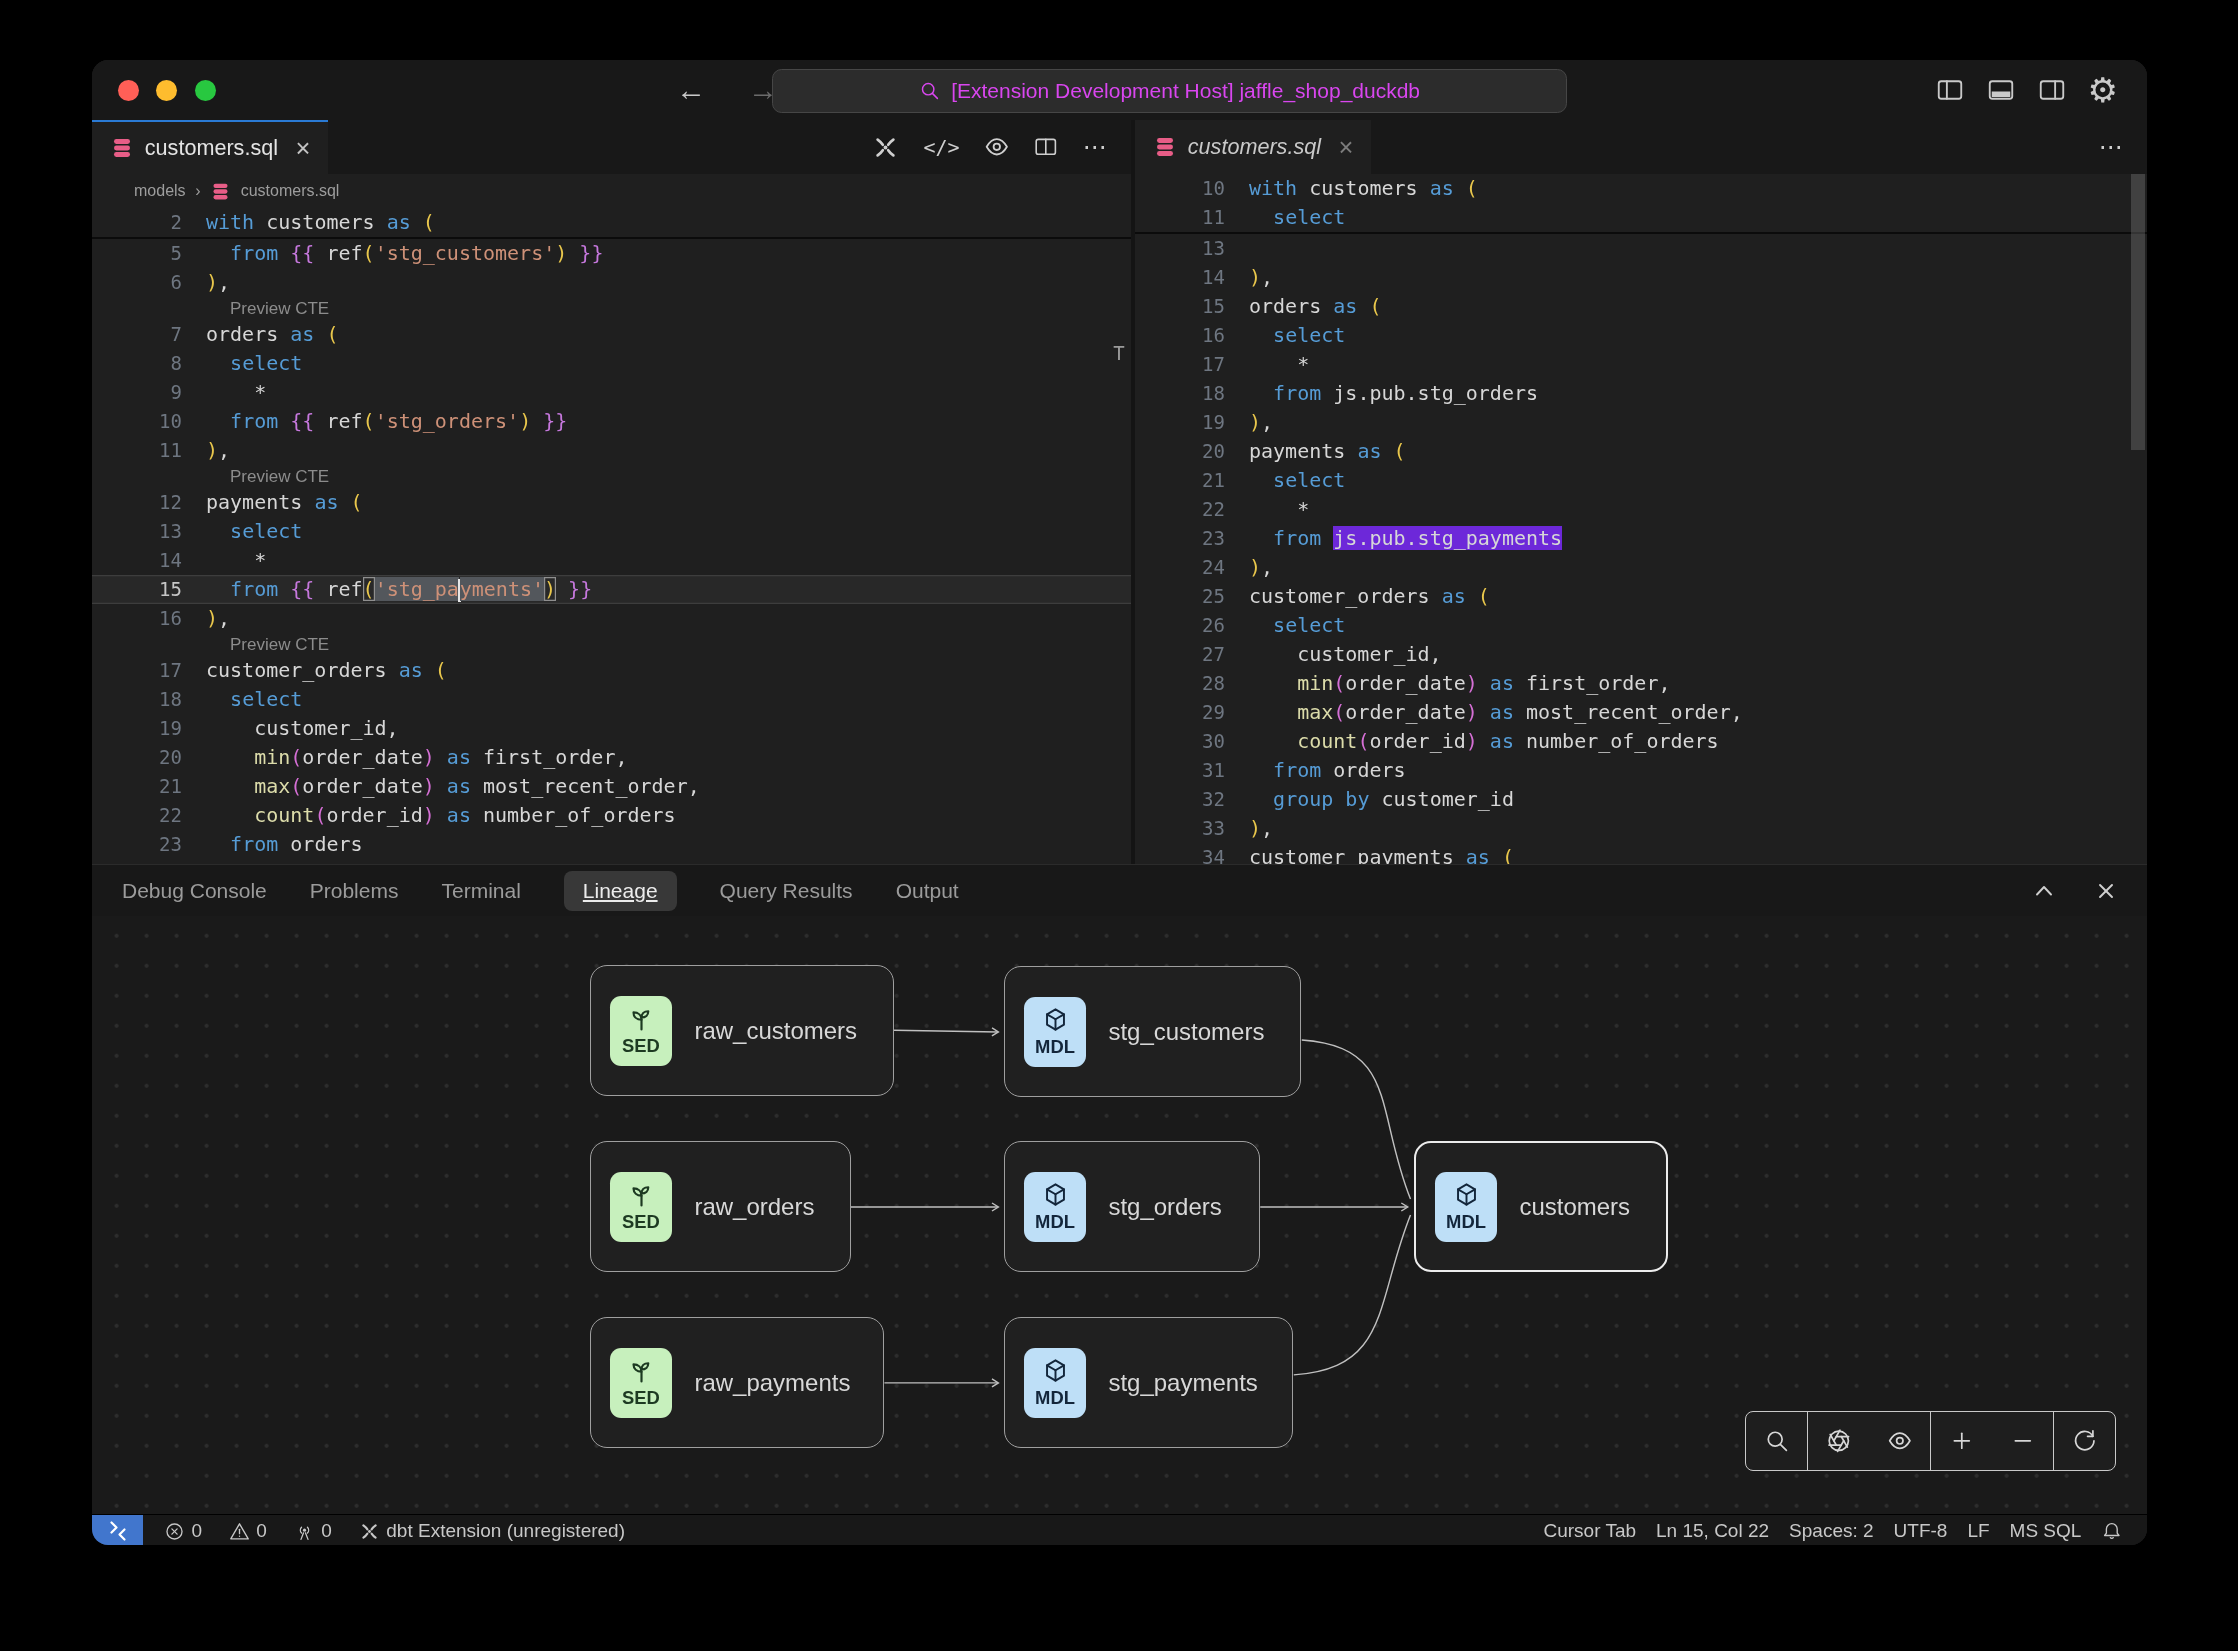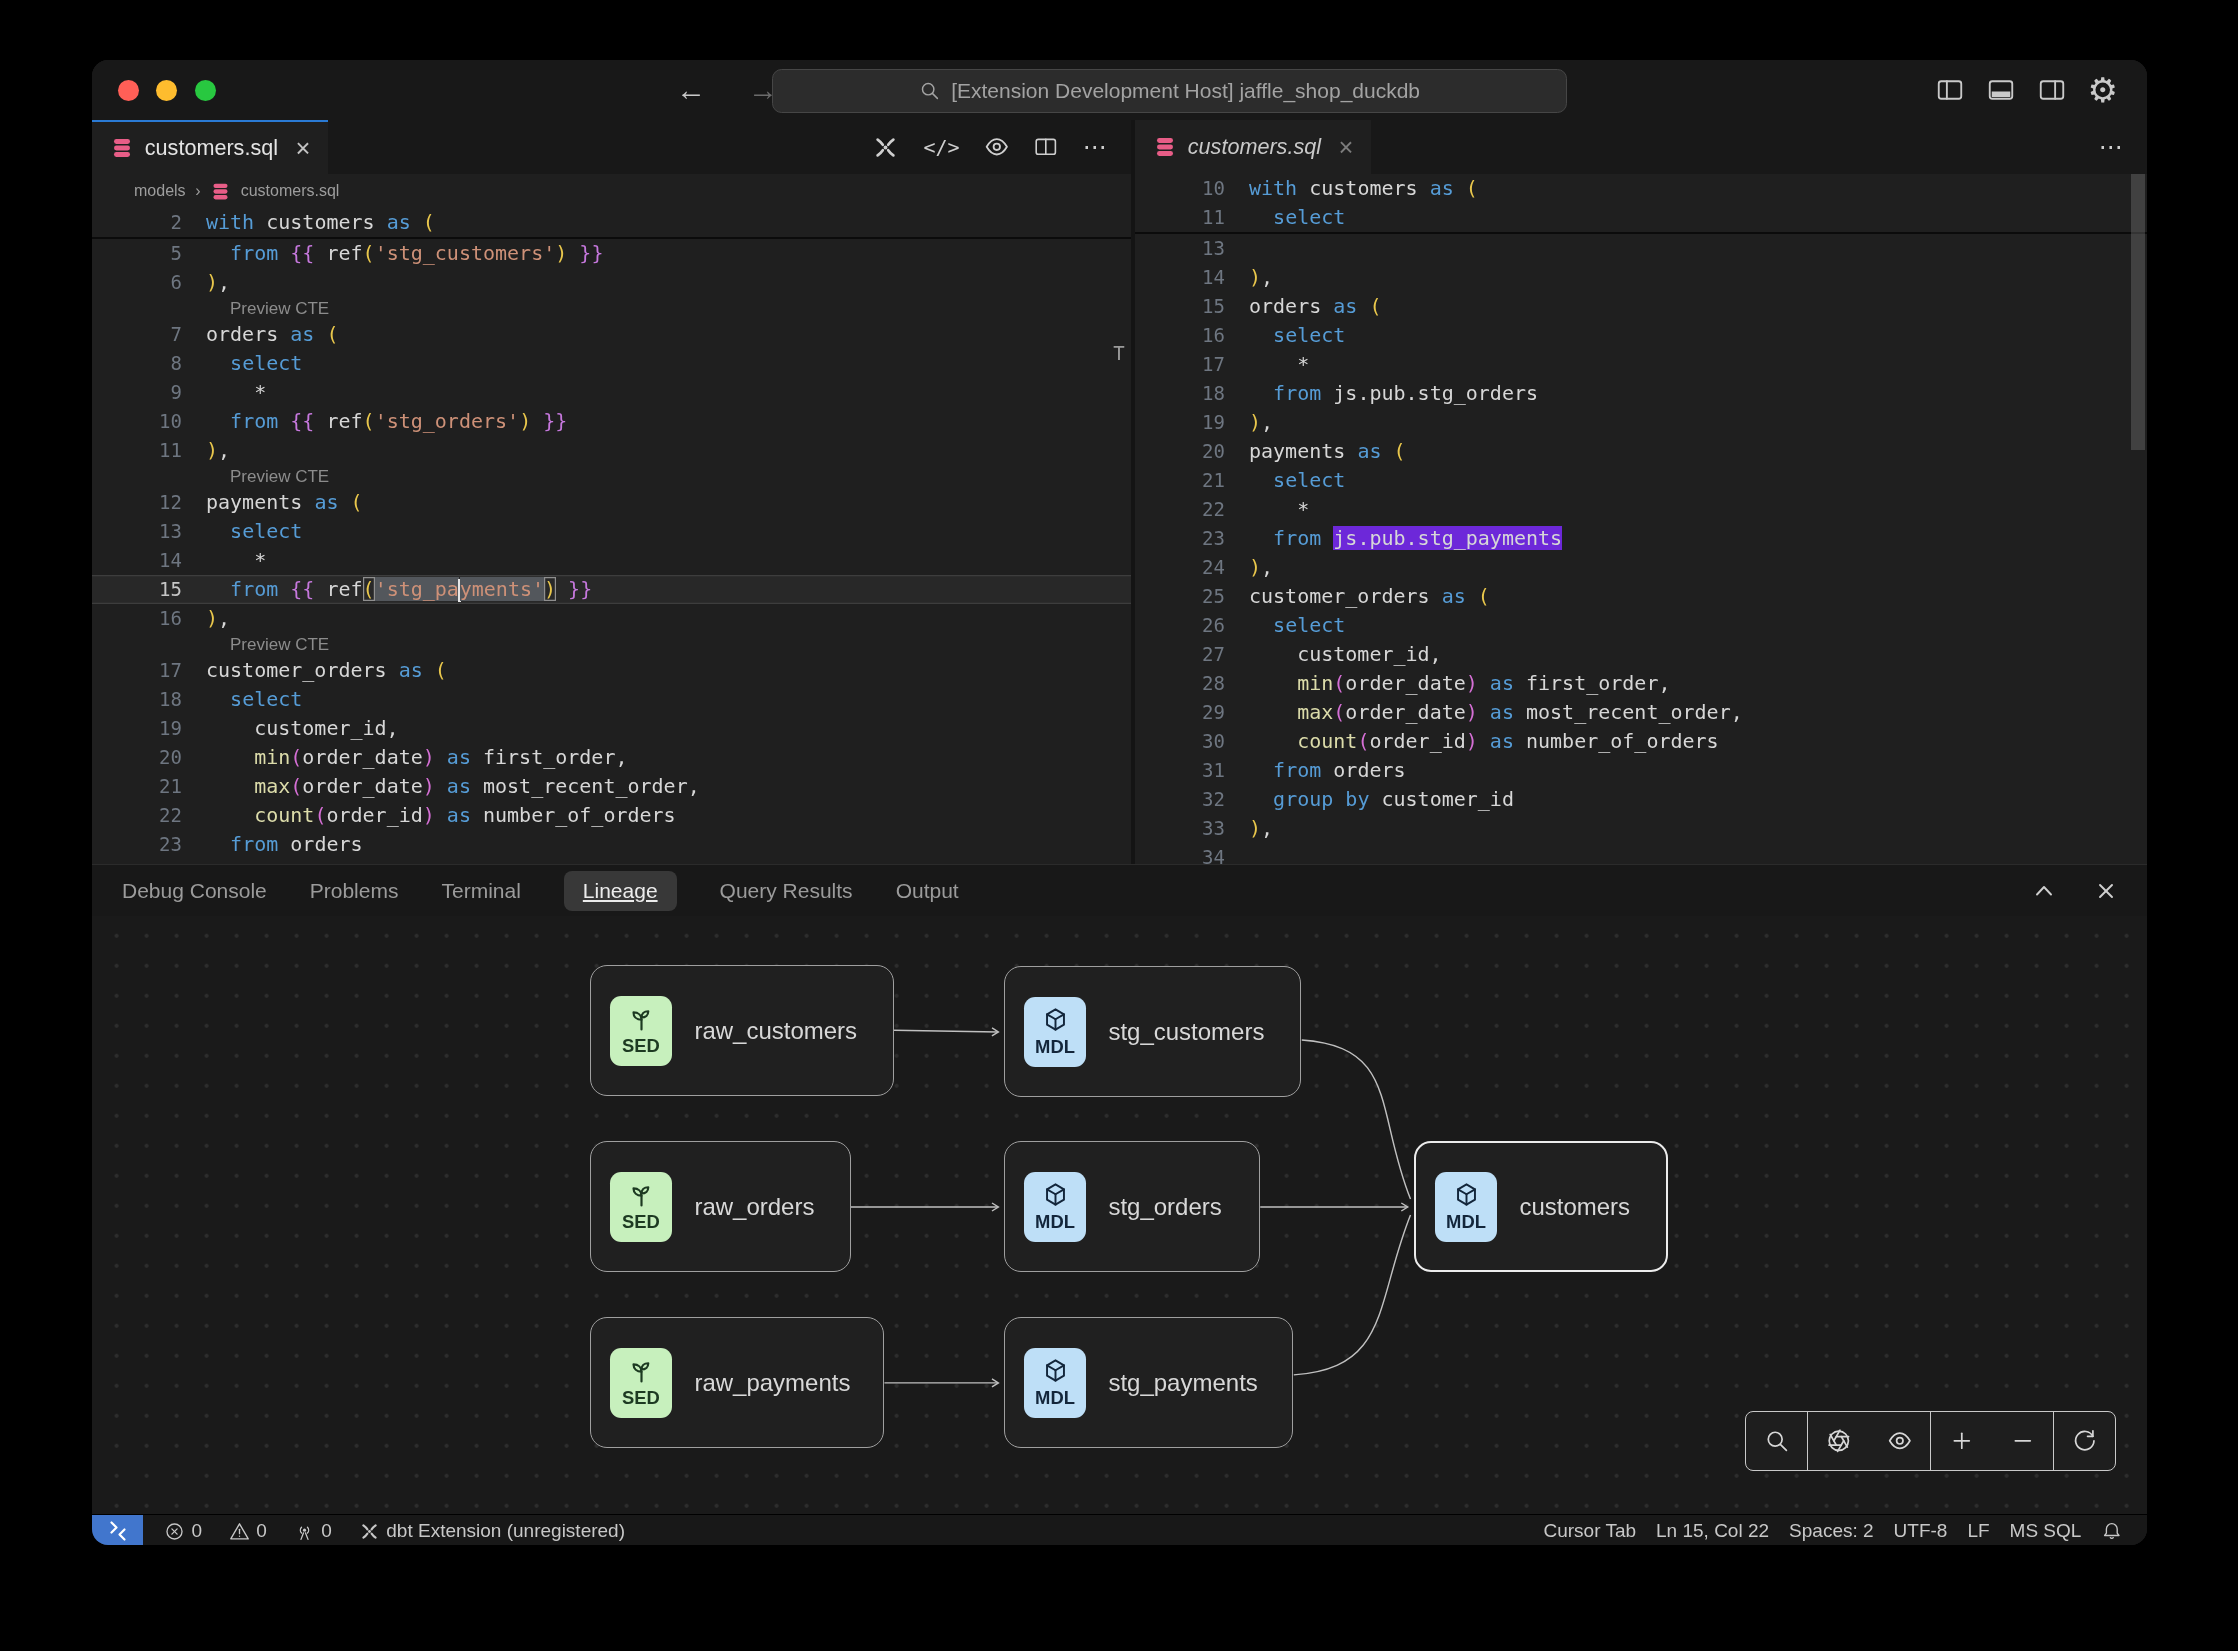--- a/index.html
+++ b/index.html
@@ -9,21 +9,21 @@
           border-radius:16px;overflow:hidden;display:flex;flex-direction:column;}
   
   .titlebar{position:relative;height:60px;flex:0 0 60px;background:#181818;}
   .traffic{position:absolute;left:25.6px;top:0;height:100%;display:flex;align-items:center;gap:17.6px;}
   .tl{width:21px;height:21px;border-radius:50%;}
   .tl.red{background:#ff5f57}.tl.yellow{background:#febc2e}.tl.green{background:#28c840}
   .navarrows{position:absolute;left:584px;top:0;height:100%;display:flex;align-items:center;gap:42px;font-size:30px;}
   .nav-back{color:#c9c9c9}.nav-fwd{color:#6b6b6b}
   .searchbox{position:absolute;left:680px;top:8.8px;width:793px;height:42px;background:#2c2c2c;
              border:1.6px solid #464646;border-radius:9.6px;display:flex;align-items:center;justify-content:center;
-             gap:11.2px;color:#a3a3a3;font-size:21px;}
+             gap:11.2px;color:#d946ef;font-size:21px;}
   .layouticons{position:absolute;right:29px;top:0;height:100%;display:flex;align-items:center;gap:21px;color:#c9c9c9;}
   .gear-glyph{font-family:"DejaVu Sans",sans-serif;font-size:34px;line-height:1;color:#c9c9c9;}
   
   .editors{flex:0 0 744px;display:flex;min-height:0;}
   .pane{display:flex;flex-direction:column;min-width:0;background:#1f1f1f;}
   .pane.left{width:1039px;flex:0 0 1039px;}
   .pane.right{flex:1;border-left:4.8px solid #141414;}
   .tabbar{height:54px;flex:0 0 54px;background:#181818;display:flex;align-items:stretch;}
   .tab{display:flex;align-items:center;gap:11.2px;padding:0 17.6px;background:#1f1f1f;font-size:21.6px;color:#e4e4e4;position:relative;}
   .tab.active{border-top:2.4px solid #2a7ad4;}
@@ -261,21 +261,21 @@
               <div class="code-line"><span class="gut">24</span><span class="code"><span class="tk-br1">)</span><span class="tk-fg">,</span></span></div>
               <div class="code-line"><span class="gut">25</span><span class="code"><span class="tk-fg">customer_orders </span><span class="tk-kw">as</span><span class="tk-fg"> </span><span class="tk-br1">(</span></span></div>
               <div class="code-line"><span class="gut">26</span><span class="code"><span class="tk-fg">  </span><span class="tk-kw">select</span></span></div>
               <div class="code-line"><span class="gut">27</span><span class="code"><span class="tk-fg">    customer_id,</span></span></div>
               <div class="code-line"><span class="gut">28</span><span class="code"><span class="tk-fg">    </span><span class="tk-fn">min</span><span class="tk-br2">(</span><span class="tk-fg">order_date</span><span class="tk-br2">)</span><span class="tk-fg"> </span><span class="tk-kw">as</span><span class="tk-fg"> first_order,</span></span></div>
               <div class="code-line"><span class="gut">29</span><span class="code"><span class="tk-fg">    </span><span class="tk-fn">max</span><span class="tk-br2">(</span><span class="tk-fg">order_date</span><span class="tk-br2">)</span><span class="tk-fg"> </span><span class="tk-kw">as</span><span class="tk-fg"> most_recent_order,</span></span></div>
               <div class="code-line"><span class="gut">30</span><span class="code"><span class="tk-fg">    </span><span class="tk-fn">count</span><span class="tk-br2">(</span><span class="tk-fg">order_id</span><span class="tk-br2">)</span><span class="tk-fg"> </span><span class="tk-kw">as</span><span class="tk-fg"> number_of_orders</span></span></div>
               <div class="code-line"><span class="gut">31</span><span class="code"><span class="tk-fg">  </span><span class="tk-kw">from</span><span class="tk-fg"> orders</span></span></div>
               <div class="code-line"><span class="gut">32</span><span class="code"><span class="tk-fg">  </span><span class="tk-kw">group</span><span class="tk-fg"> </span><span class="tk-kw">by</span><span class="tk-fg"> customer_id</span></span></div>
               <div class="code-line"><span class="gut">33</span><span class="code"><span class="tk-br1">)</span><span class="tk-fg">,</span></span></div>
-              <div class="code-line"><span class="gut">34</span></div>
+              <div class="code-line"><span class="gut">34</span><span class="code"><span class="tk-fg">customer_payments </span><span class="tk-kw">as</span><span class="tk-fg"> </span><span class="tk-br1">(</span></span></div>
             </div>
           <div class="scroll-thumb"></div>
         </div>
       </div>
     </div>
 
     <div class="panel">
       <div class="panel-tabs" id="panel-tabs">
           <span class="panel-tab">Debug Console</span>
           <span class="panel-tab">Problems</span>

